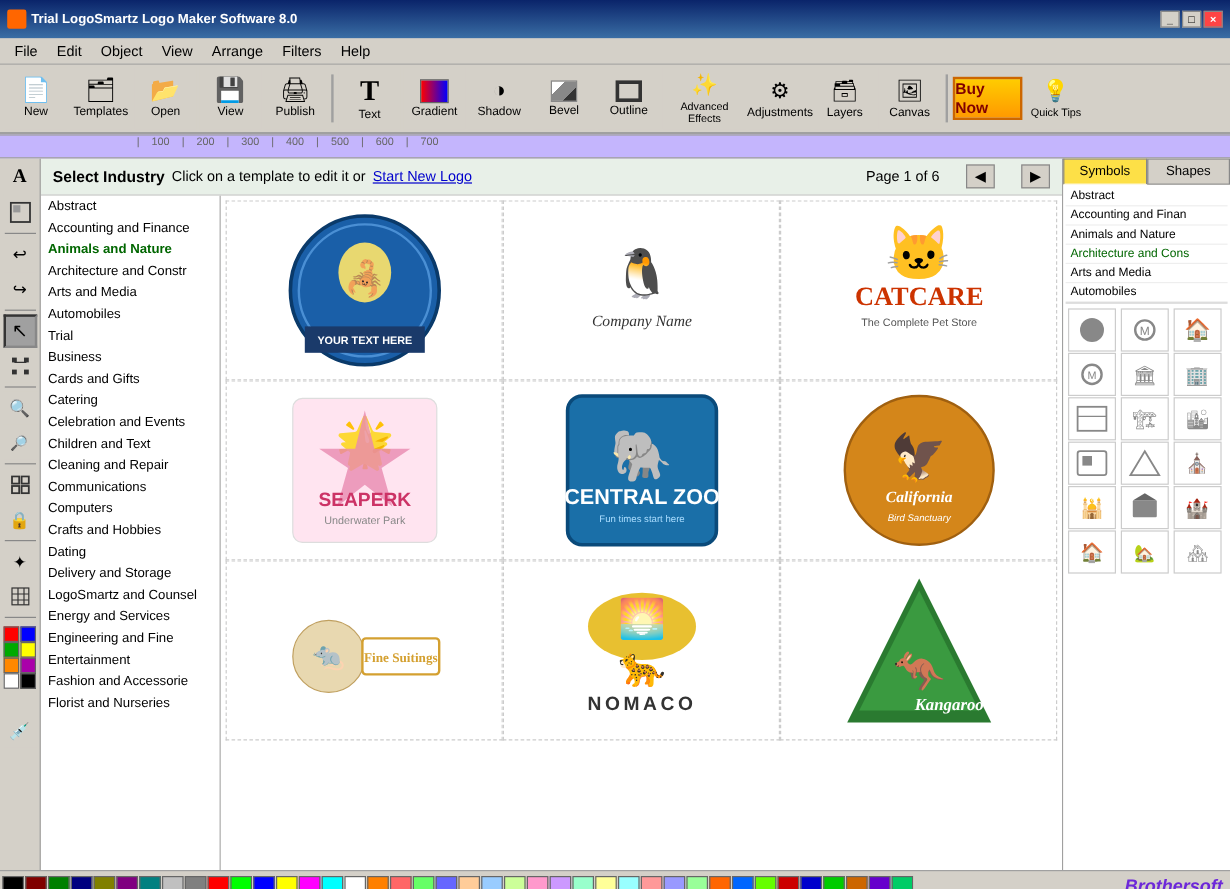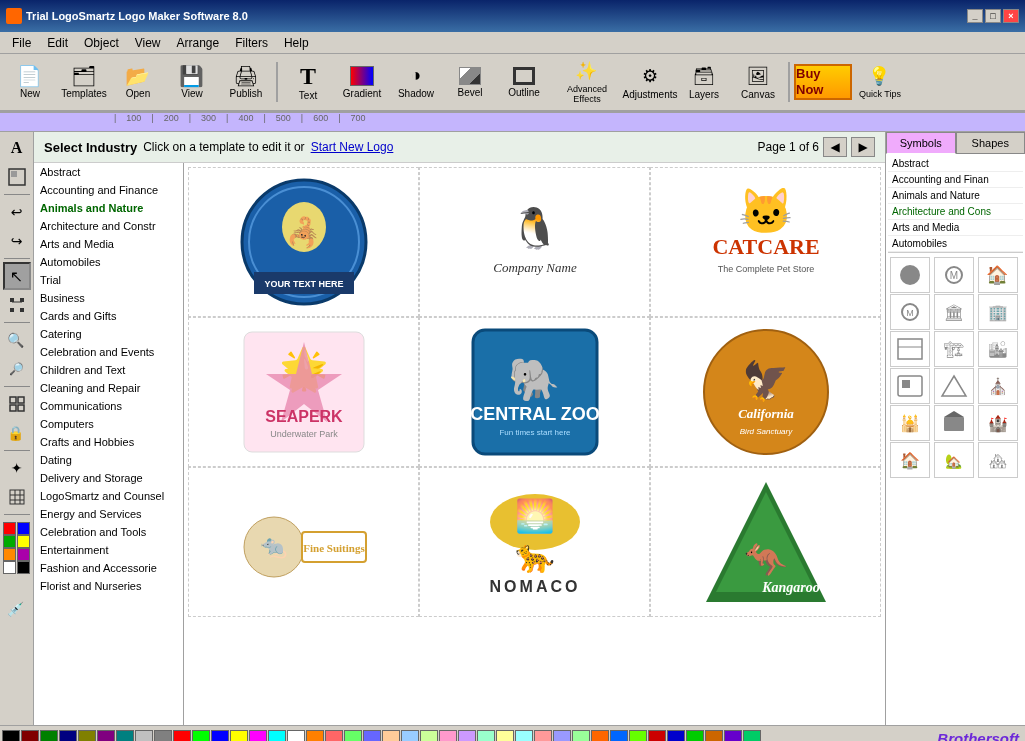--- a/index.html
+++ b/index.html
@@ -97,21 +97,21 @@
       display: flex;
       align-items: center;
       gap: 6px;
     }
     .canvas-header .title { font-weight: bold; font-size: 13px; }
     .canvas-header .link { color: #0000cc; text-decoration: underline; cursor: pointer; }
     .page-nav {
       margin-left: auto;
       display: flex;
       align-items: center;
-      gap: 4px;
+      gap: 22px;
     }
     .page-nav-btn {
       width: 24px;
       height: 20px;
       background: #d4d0c8;
       border: 1px solid #888;
       display: flex;
       align-items: center;
       justify-content: center;
       cursor: pointer;
@@ -154,21 +154,21 @@
     }
     .right-tab {
       flex: 1;
       padding: 4px 2px;
       text-align: center;
       font-size: 11px;
       cursor: pointer;
       border: 1px solid #888;
       background: #d4d0c8;
     }
-    .right-tab.active { background: #f0abfc; border-bottom: 1px solid white; }
+    .right-tab.active { background: #fde047; border-bottom: 1px solid white; }
     .right-content {
       flex: 1;
       background: white;
       overflow-y: auto;
       padding: 2px;
     }
     .right-category-item {
       padding: 2px 4px;
       font-size: 10px;
       cursor: pointer;
@@ -447,21 +447,21 @@
             <div class="category-item">Celebration and Events</div>
             <div class="category-item">Children and Text</div>
             <div class="category-item">Cleaning and Repair</div>
             <div class="category-item">Communications</div>
             <div class="category-item">Computers</div>
             <div class="category-item">Crafts and Hobbies</div>
             <div class="category-item">Dating</div>
             <div class="category-item">Delivery and Storage</div>
             <div class="category-item">LogoSmartz and Counsel</div>
             <div class="category-item">Energy and Services</div>
-            <div class="category-item">Celebration and Tools</div>
+            <div class="category-item">Engineering and Fine</div>
             <div class="category-item">Entertainment</div>
             <div class="category-item">Fashion and Accessorie</div>
             <div class="category-item">Florist and Nurseries</div>
           </div>
       </div>
 
       <div style="flex:1;background:white;overflow:hidden;position:relative;">
         <div class="logo-grid">
 
           <div class="logo-cell">

